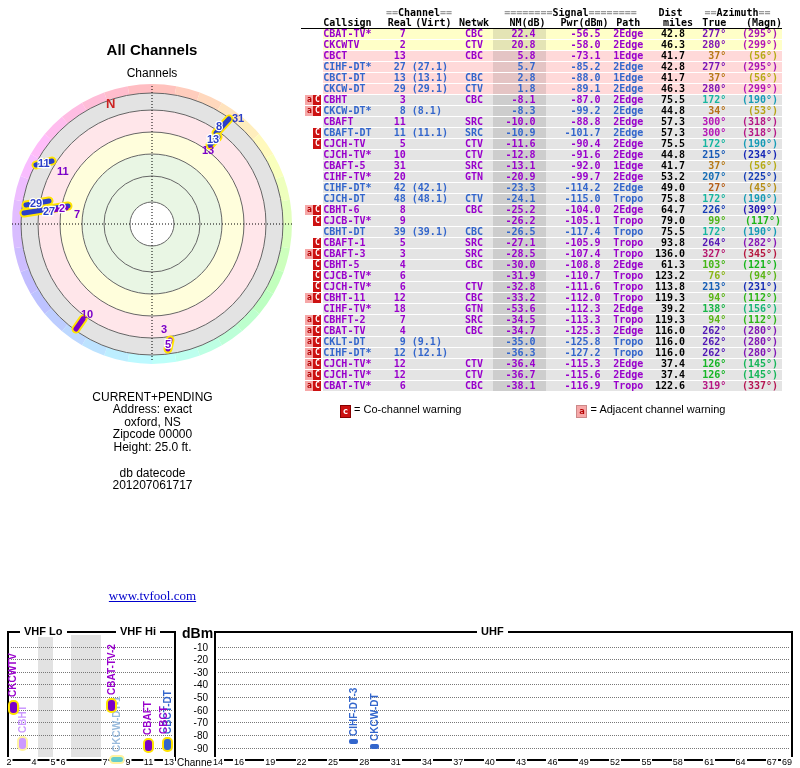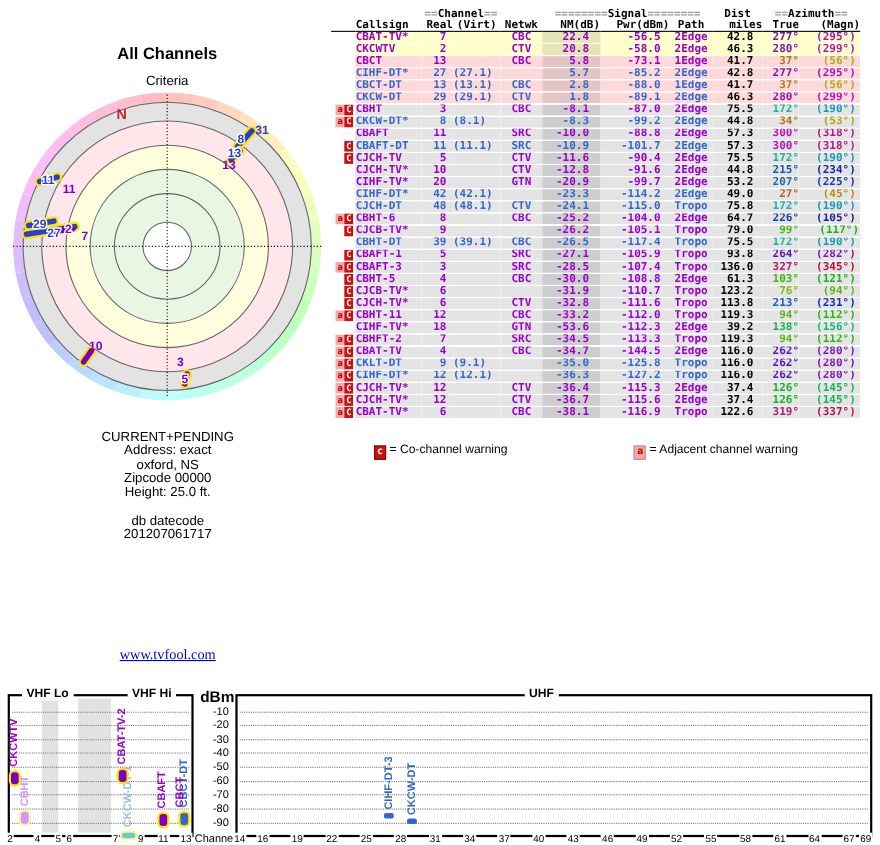--- a/index.html
+++ b/index.html
@@ -58,21 +58,21 @@
   #dbm-label{position:absolute;left:182px;top:7px;font-size:14px;font-weight:bold;}
   #channel-label{position:absolute;left:177px;top:139px;font-size:10px;}
   .bar{position:absolute;box-sizing:border-box;border-radius:5px;z-index:4;}
   .blabel{position:absolute;font:bold 10px "Liberation Sans",sans-serif;line-height:10px;
     white-space:nowrap;transform:rotate(-90deg);transform-origin:0 100%;z-index:3;}
 </style>
 </head>
 <body>
 
 <div id="radar-title">All Channels</div>
-<div id="radar-north">Criteria</div>
+<div id="radar-north">Channels</div>
 <svg id="radar-svg" width="304" height="285" viewBox="0 84 304 285" xmlns="http://www.w3.org/2000/svg">
     <path d="M152,84 A140,140 0 0 1 176.31074487337025,86.12691457829087 L174.74791127436788,94.99018435540074 A131,131 0 0 0 152,93 Z" fill="hsl(5,100%,87%)" stroke="none"></path>
     <path d="M176.31074487337025,86.12691457829087 A140,140 0 0 1 199.88282006559362,92.44303308997283 L196.8046387756626,100.90026667704599 A131,131 0 0 0 174.74791127436788,94.99018435540074 Z" fill="hsl(15,100%,87%)" stroke="none"></path>
     <path d="M199.88282006559362,92.44303308997283 A140,140 0 0 1 222,102.75644347017858 L217.5,110.55067210423853 A131,131 0 0 0 196.8046387756626,100.90026667704599 Z" fill="hsl(25,100%,87%)" stroke="none"></path>
     <path d="M222,102.75644347017858 A140,140 0 0 1 241.99026535611551,116.75377796334308 L236.20517686893663,123.64817795141389 A131,131 0 0 0 217.5,110.55067210423853 Z" fill="hsl(35,100%,87%)" stroke="none"></path>
     <path d="M241.99026535611551,116.75377796334308 A140,140 0 0 1 259.24622203665695,134.00973464388449 L252.35182204858611,139.79482313106334 A131,131 0 0 0 236.20517686893663,123.64817795141389 Z" fill="hsl(45,100%,87%)" stroke="none"></path>
     <path d="M259.24622203665695,134.00973464388449 A140,140 0 0 1 273.2435565298214,154 L265.4493278957615,158.5 A131,131 0 0 0 252.35182204858611,139.79482313106334 Z" fill="hsl(55,100%,87%)" stroke="none"></path>
     <path d="M273.2435565298214,154 A140,140 0 0 1 283.5569669100272,176.11717993440635 L275.09973332295397,179.19536122433738 A131,131 0 0 0 265.4493278957615,158.5 Z" fill="hsl(65,100%,87%)" stroke="none"></path>
     <path d="M283.5569669100272,176.11717993440635 A140,140 0 0 1 289.8730854217091,199.68925512662975 L281.00981564459926,201.25208872563212 A131,131 0 0 0 275.09973332295397,179.19536122433738 Z" fill="hsl(75,100%,87%)" stroke="none"></path>
     <path d="M289.8730854217091,199.68925512662975 A140,140 0 0 1 292,224 L283,224 A131,131 0 0 0 281.00981564459926,201.25208872563212 Z" fill="hsl(85,100%,87%)" stroke="none"></path>
@@ -319,20 +319,33 @@
       <td class="c" style="color:#9900cc">CTV</td>
       <td class="r nmcol" style="color:#9900cc;padding-right:10px">-12.8</td>
       <td class="r" style="color:#9900cc;padding-right:8px">-91.6</td>
       <td class="c" style="color:#9900cc">2Edge</td>
       <td class="r" style="color:#000;padding-right:8px">44.8</td>
       <td class="r" style="color:hsl(215,78%,40%)">215°</td>
       <td class="r" style="color:hsl(234,78%,40%);padding-right:4px">(234°)</td>
         </tr>
         <tr class="bg-g">
           <td class="warncell"></td>
+      <td class="l" style="color:#9900cc">CBAFT-5</td>
+      <td class="r" style="color:#9900cc;padding-right:6px">31</td>
+      <td class="l" style="color:#3366cc"></td>
+      <td class="c" style="color:#9900cc">SRC</td>
+      <td class="r nmcol" style="color:#9900cc;padding-right:10px">-13.1</td>
+      <td class="r" style="color:#9900cc;padding-right:8px">-92.0</td>
+      <td class="c" style="color:#9900cc">1Edge</td>
+      <td class="r" style="color:#000;padding-right:8px">41.7</td>
+      <td class="r" style="color:hsl(37,78%,40%)">37°</td>
+      <td class="r" style="color:hsl(56,78%,40%);padding-right:4px">(56°)</td>
+        </tr>
+        <tr class="bg-g">
+          <td class="warncell"></td>
       <td class="l" style="color:#9900cc">CIHF-TV*</td>
       <td class="r" style="color:#9900cc;padding-right:6px">20</td>
       <td class="l" style="color:#3366cc"></td>
       <td class="c" style="color:#9900cc">GTN</td>
       <td class="r nmcol" style="color:#9900cc;padding-right:10px">-20.9</td>
       <td class="r" style="color:#9900cc;padding-right:8px">-99.7</td>
       <td class="c" style="color:#9900cc">2Edge</td>
       <td class="r" style="color:#000;padding-right:8px">53.2</td>
       <td class="r" style="color:hsl(207,78%,40%)">207°</td>
       <td class="r" style="color:hsl(225,78%,40%);padding-right:4px">(225°)</td>
@@ -367,21 +380,21 @@
           <td class="warncell"><span class="wbox a">a</span><span class="wbox c">C</span></td>
       <td class="l" style="color:#9900cc">CBHT-6</td>
       <td class="r" style="color:#9900cc;padding-right:6px">8</td>
       <td class="l" style="color:#3366cc"></td>
       <td class="c" style="color:#9900cc">CBC</td>
       <td class="r nmcol" style="color:#9900cc;padding-right:10px">-25.2</td>
       <td class="r" style="color:#9900cc;padding-right:8px">-104.0</td>
       <td class="c" style="color:#9900cc">2Edge</td>
       <td class="r" style="color:#000;padding-right:8px">64.7</td>
       <td class="r" style="color:hsl(226,78%,40%)">226°</td>
-      <td class="r" style="color:hsl(244,78%,40%);padding-right:4px">(105°)</td>
+      <td class="r" style="color:hsl(244,78%,40%);padding-right:4px">(309°)</td>
         </tr>
         <tr class="bg-g">
           <td class="warncell"><span class="wbox c">C</span></td>
       <td class="l" style="color:#9900cc">CJCB-TV*</td>
       <td class="r" style="color:#9900cc;padding-right:6px">9</td>
       <td class="l" style="color:#3366cc"></td>
       <td class="c" style="color:#9900cc"></td>
       <td class="r nmcol" style="color:#9900cc;padding-right:10px">-26.2</td>
       <td class="r" style="color:#9900cc;padding-right:8px">-105.1</td>
       <td class="c" style="color:#9900cc">Tropo</td>
@@ -506,21 +519,21 @@
       <td class="r" style="color:hsl(94,78%,40%)">94°</td>
       <td class="r" style="color:hsl(112,78%,40%);padding-right:4px">(112°)</td>
         </tr>
         <tr class="bg-g">
           <td class="warncell"><span class="wbox a">a</span><span class="wbox c">C</span></td>
       <td class="l" style="color:#9900cc">CBAT-TV</td>
       <td class="r" style="color:#9900cc;padding-right:6px">4</td>
       <td class="l" style="color:#3366cc"></td>
       <td class="c" style="color:#9900cc">CBC</td>
       <td class="r nmcol" style="color:#9900cc;padding-right:10px">-34.7</td>
-      <td class="r" style="color:#9900cc;padding-right:8px">-144.5</td>
+      <td class="r" style="color:#9900cc;padding-right:8px">-125.3</td>
       <td class="c" style="color:#9900cc">2Edge</td>
       <td class="r" style="color:#000;padding-right:8px">116.0</td>
       <td class="r" style="color:hsl(262,78%,40%)">262°</td>
       <td class="r" style="color:hsl(280,78%,40%);padding-right:4px">(280°)</td>
         </tr>
         <tr class="bg-g">
           <td class="warncell"><span class="wbox a">a</span><span class="wbox c">C</span></td>
       <td class="l" style="color:#3366cc">CKLT-DT</td>
       <td class="r" style="color:#3366cc;padding-right:6px">9</td>
       <td class="l" style="color:#3366cc">(9.1)</td>

